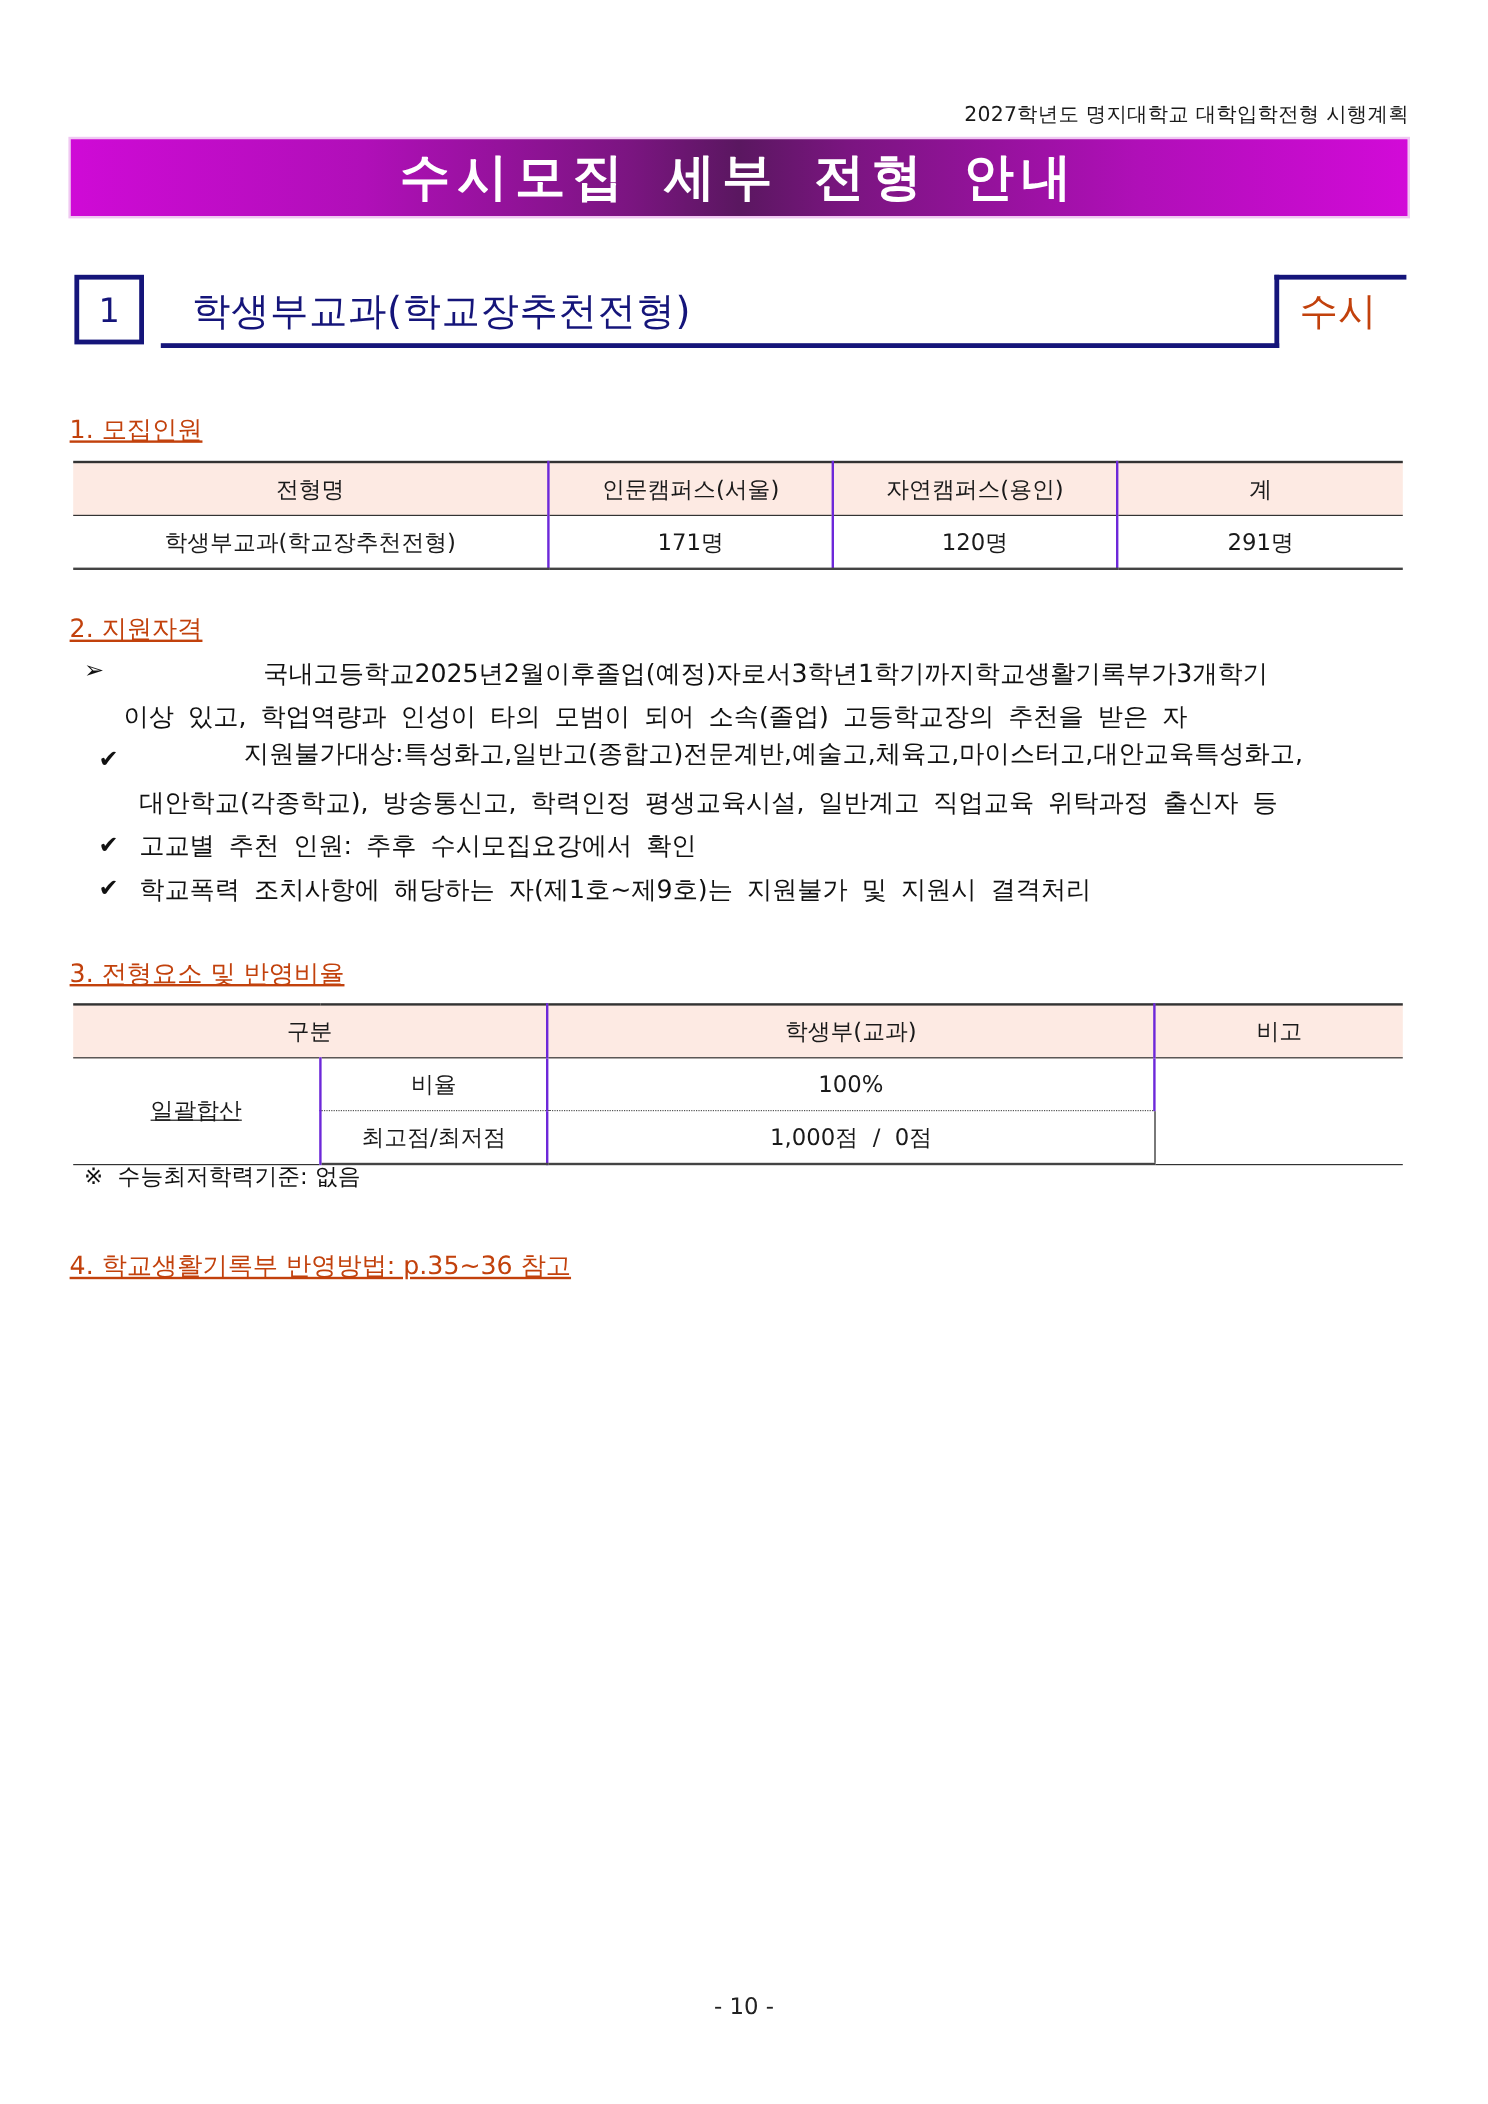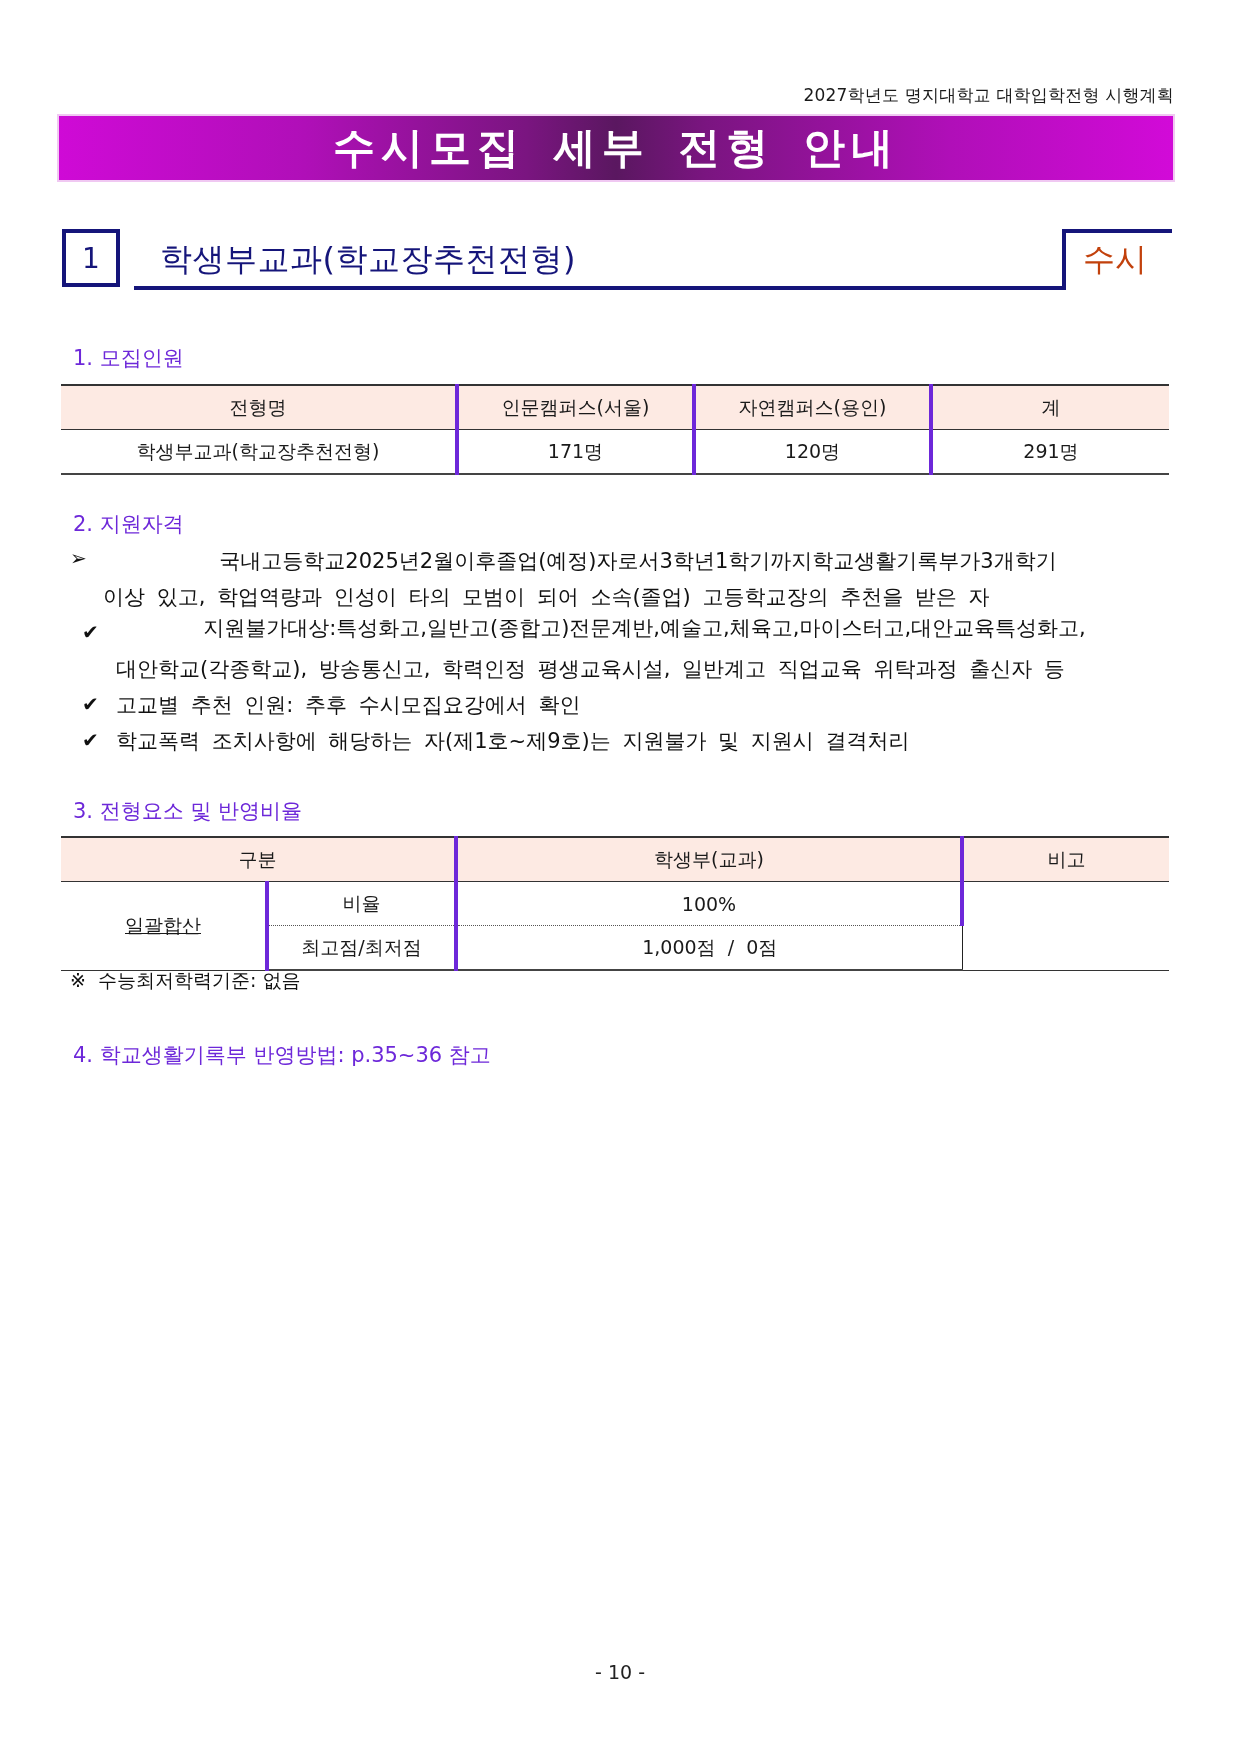--- a/index.html
+++ b/index.html
@@ -40,29 +40,29 @@
     position: absolute; left: 1062px; top: 229px; width: 4px; height: 61px; background: #15157a;
   }
   .tag-corner-h {
     position: absolute; left: 1062px; top: 229px; width: 110px; height: 4px; background: #15157a;
   }
   .section-tag {
     position: absolute; left: 1083px; top: 238px;
     font-size: 32px; color: #c2410c;
   }
   .heading {
-    position: absolute; left: 73px; font-size: 21px; color: #6d28d9;
+    position: absolute; left: 58px; font-size: 21px; color: #c2410c; text-decoration: underline;
   }
   table.grid {
     position: absolute; left: 61px; border-collapse: collapse;
     font-size: 19px; color: #1a1a1a;
   }
   table.grid td, table.grid th {
     text-align: center; font-weight: normal; padding: 0;
-    border-left: 1px solid #222; border-right: 4px solid #6d28d9;
+    border-left: 1px solid #222; border-right: 2px solid #6d28d9;
   }
   table.grid tr > :first-child { border-left: none; }
   table.grid tr > :last-child { border-right: none; }
   table.grid thead th {
     background: #fdeae3; border-top: 2px solid #333; border-bottom: 1px solid #333;
   }
   table.grid tbody tr:last-child td { border-bottom: 2px solid #444; }
   .t1 { top: 384px; width: 1108px; }
   .t1 th, .t1 td { height: 43px; }
   .t3 { top: 836px; width: 1108px; }

